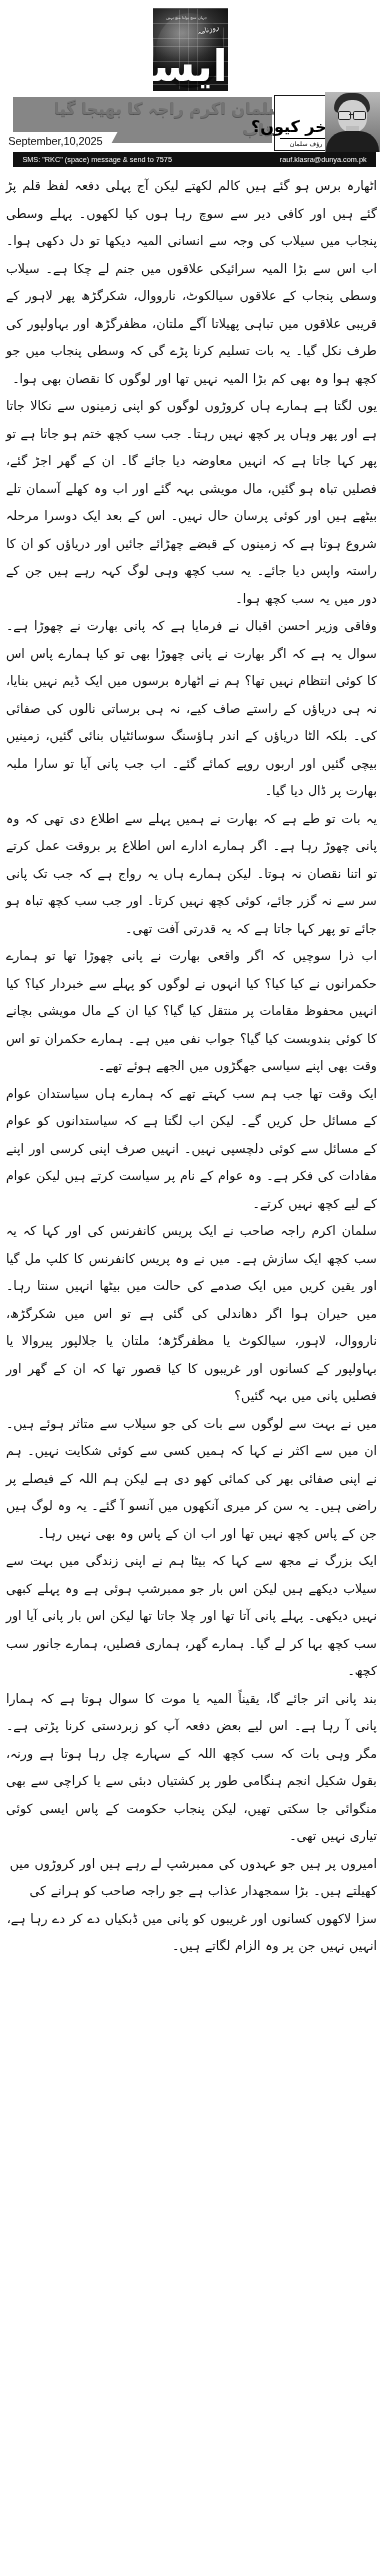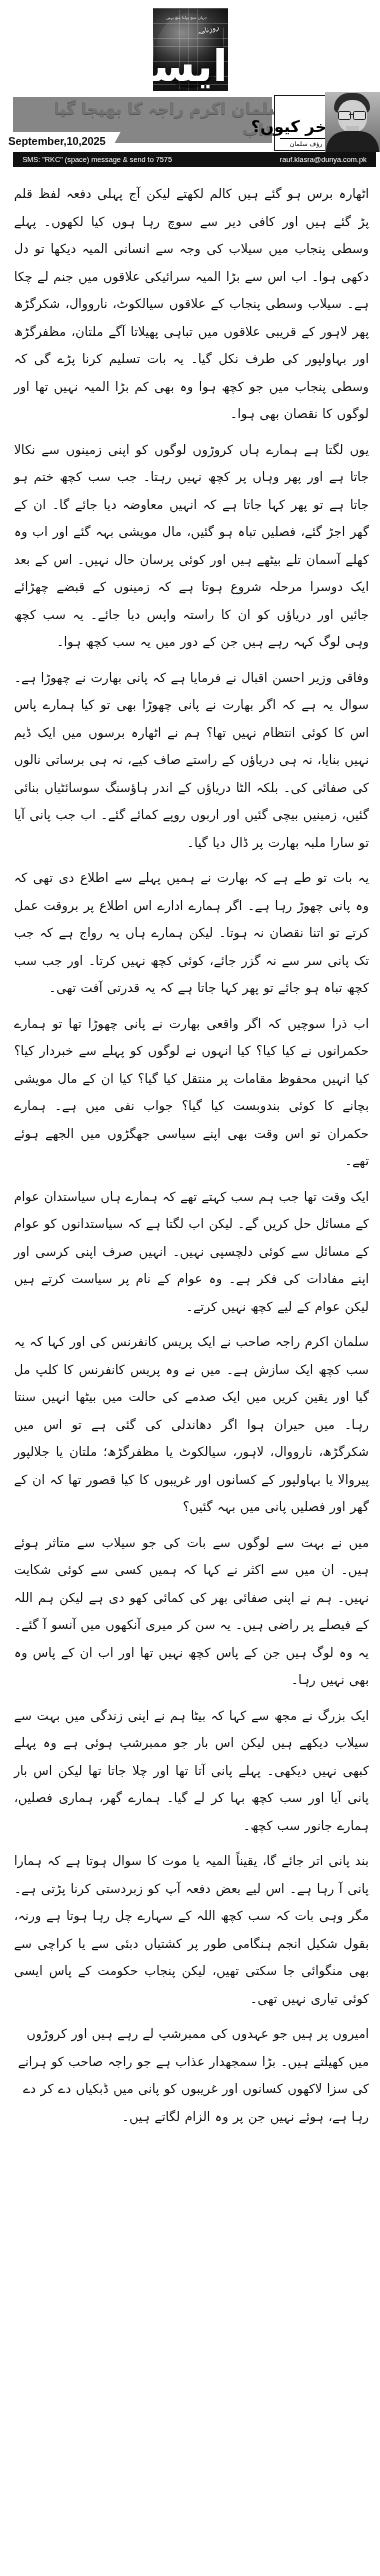--- a/index.html
+++ b/index.html
@@ -137,21 +137,21 @@
     position: absolute;
     top: 132px;
     left: 0;
     height: 17.6px;
     padding: 0 15px 0 8.2px;
     background: #ffffff;
     display: flex;
     align-items: center;
     color: #111111;
     font-size: 11px;
-    font-weight: 700;
+    font-weight: 400;
     letter-spacing: -0.1px;
     font-family: "Liberation Sans", sans-serif;
     direction: ltr;
     clip-path: polygon(0 0, 100% 0, calc(100% - 9.4px) 100%, 0 100%);
   }
 
   
   .column-id {
     position: absolute;
     top: 95px;
@@ -278,21 +278,21 @@
     width: 371px;
     direction: rtl;
     text-align: justify;
     color: #111111;
     font-family: "DejaVu Sans", "Liberation Sans", sans-serif;
     font-size: 12.6px;
     line-height: 27.5px;
     word-spacing: 0.6px;
   }
   .article-body p {
-    margin: 8px;
+    margin: 0;
     text-align: justify;
     text-justify: inter-word;
   }
   .article-body p:last-child { text-align: right; }
 </style>
 </head>
 <body>
 
 <div class="masthead">
   <div class="logo-box">
@@ -336,15 +336,15 @@
     <p>اٹھارہ برس ہو گئے ہیں کالم لکھتے لیکن آج پہلی دفعہ لفظ قلم پڑ گئے ہیں اور کافی دیر سے سوچ رہا ہوں کیا لکھوں۔ پہلے وسطی پنجاب میں سیلاب کی وجہ سے انسانی المیہ دیکھا تو دل دکھی ہوا۔ اب اس سے بڑا المیہ سرائیکی علاقوں میں جنم لے چکا ہے۔ سیلاب وسطی پنجاب کے علاقوں سیالکوٹ، نارووال، شکرگڑھ پھر لاہور کے قریبی علاقوں میں تباہی پھیلاتا آگے ملتان، مظفرگڑھ اور بہاولپور کی طرف نکل گیا۔ یہ بات تسلیم کرنا پڑے گی کہ وسطی پنجاب میں جو کچھ ہوا وہ بھی کم بڑا المیہ نہیں تھا اور لوگوں کا نقصان بھی ہوا۔</p>
     <p>یوں لگتا ہے ہمارے ہاں کروڑوں لوگوں کو اپنی زمینوں سے نکالا جاتا ہے اور پھر وہاں پر کچھ نہیں رہتا۔ جب سب کچھ ختم ہو جاتا ہے تو پھر کہا جاتا ہے کہ انہیں معاوضہ دیا جائے گا۔ ان کے گھر اجڑ گئے، فصلیں تباہ ہو گئیں، مال مویشی بہہ گئے اور اب وہ کھلے آسمان تلے بیٹھے ہیں اور کوئی پرسان حال نہیں۔ اس کے بعد ایک دوسرا مرحلہ شروع ہوتا ہے کہ زمینوں کے قبضے چھڑائے جائیں اور دریاؤں کو ان کا راستہ واپس دیا جائے۔ یہ سب کچھ وہی لوگ کہہ رہے ہیں جن کے دور میں یہ سب کچھ ہوا۔</p>
     <p>وفاقی وزیر احسن اقبال نے فرمایا ہے کہ پانی بھارت نے چھوڑا ہے۔ سوال یہ ہے کہ اگر بھارت نے پانی چھوڑا بھی تو کیا ہمارے پاس اس کا کوئی انتظام نہیں تھا؟ ہم نے اٹھارہ برسوں میں ایک ڈیم نہیں بنایا، نہ ہی دریاؤں کے راستے صاف کیے، نہ ہی برساتی نالوں کی صفائی کی۔ بلکہ الٹا دریاؤں کے اندر ہاؤسنگ سوسائٹیاں بنائی گئیں، زمینیں بیچی گئیں اور اربوں روپے کمائے گئے۔ اب جب پانی آیا تو سارا ملبہ بھارت پر ڈال دیا گیا۔</p>
     <p>یہ بات تو طے ہے کہ بھارت نے ہمیں پہلے سے اطلاع دی تھی کہ وہ پانی چھوڑ رہا ہے۔ اگر ہمارے ادارے اس اطلاع پر بروقت عمل کرتے تو اتنا نقصان نہ ہوتا۔ لیکن ہمارے ہاں یہ رواج ہے کہ جب تک پانی سر سے نہ گزر جائے، کوئی کچھ نہیں کرتا۔ اور جب سب کچھ تباہ ہو جائے تو پھر کہا جاتا ہے کہ یہ قدرتی آفت تھی۔</p>
     <p>اب ذرا سوچیں کہ اگر واقعی بھارت نے پانی چھوڑا تھا تو ہمارے حکمرانوں نے کیا کیا؟ کیا انہوں نے لوگوں کو پہلے سے خبردار کیا؟ کیا انہیں محفوظ مقامات پر منتقل کیا گیا؟ کیا ان کے مال مویشی بچانے کا کوئی بندوبست کیا گیا؟ جواب نفی میں ہے۔ ہمارے حکمران تو اس وقت بھی اپنے سیاسی جھگڑوں میں الجھے ہوئے تھے۔</p>
     <p>ایک وقت تھا جب ہم سب کہتے تھے کہ ہمارے ہاں سیاستدان عوام کے مسائل حل کریں گے۔ لیکن اب لگتا ہے کہ سیاستدانوں کو عوام کے مسائل سے کوئی دلچسپی نہیں۔ انہیں صرف اپنی کرسی اور اپنے مفادات کی فکر ہے۔ وہ عوام کے نام پر سیاست کرتے ہیں لیکن عوام کے لیے کچھ نہیں کرتے۔</p>
     <p>سلمان اکرم راجہ صاحب نے ایک پریس کانفرنس کی اور کہا کہ یہ سب کچھ ایک سازش ہے۔ میں نے وہ پریس کانفرنس کا کلپ مل گیا اور یقین کریں میں ایک صدمے کی حالت میں بیٹھا انہیں سنتا رہا۔ میں حیران ہوا اگر دھاندلی کی گئی ہے تو اس میں شکرگڑھ، نارووال، لاہور، سیالکوٹ یا مظفرگڑھ؛ ملتان یا جلالپور پیروالا یا بہاولپور کے کسانوں اور غریبوں کا کیا قصور تھا کہ ان کے گھر اور فصلیں پانی میں بہہ گئیں؟</p>
     <p>میں نے بہت سے لوگوں سے بات کی جو سیلاب سے متاثر ہوئے ہیں۔ ان میں سے اکثر نے کہا کہ ہمیں کسی سے کوئی شکایت نہیں۔ ہم نے اپنی صفائی بھر کی کمائی کھو دی ہے لیکن ہم اللہ کے فیصلے پر راضی ہیں۔ یہ سن کر میری آنکھوں میں آنسو آ گئے۔ یہ وہ لوگ ہیں جن کے پاس کچھ نہیں تھا اور اب ان کے پاس وہ بھی نہیں رہا۔</p>
     <p>ایک بزرگ نے مجھ سے کہا کہ بیٹا ہم نے اپنی زندگی میں بہت سے سیلاب دیکھے ہیں لیکن اس بار جو ممبرشپ ہوئی ہے وہ پہلے کبھی نہیں دیکھی۔ پہلے پانی آتا تھا اور چلا جاتا تھا لیکن اس بار پانی آیا اور سب کچھ بہا کر لے گیا۔ ہمارے گھر، ہماری فصلیں، ہمارے جانور سب کچھ۔</p>
     <p>بند پانی اتر جائے گا، یقیناً المیہ یا موت کا سوال ہوتا ہے کہ ہمارا پانی آ رہا ہے۔ اس لیے بعض دفعہ آپ کو زبردستی کرنا پڑتی ہے۔ مگر وہی بات کہ سب کچھ اللہ کے سہارے چل رہا ہوتا ہے ورنہ، بقول شکیل انجم ہنگامی طور پر کشتیاں دبئی سے یا کراچی سے بھی منگوائی جا سکتی تھیں، لیکن پنجاب حکومت کے پاس ایسی کوئی تیاری نہیں تھی۔</p>
-    <p>امیروں پر ہیں جو عہدوں کی ممبرشپ لے رہے ہیں اور کروڑوں میں کھیلتے ہیں۔ بڑا سمجھدار عذاب ہے جو راجہ صاحب کو ہرانے کی سزا لاکھوں کسانوں اور غریبوں کو پانی میں ڈبکیاں دے کر دے رہا ہے، ہوئے نہیں جن پر وہ الزام لگاتے ہیں۔</p>
+    <p>امیروں پر ہیں جو عہدوں کی ممبرشپ لے رہے ہیں اور کروڑوں میں کھیلتے ہیں۔ بڑا سمجھدار عذاب ہے جو راجہ صاحب کو ہرانے کی سزا لاکھوں کسانوں اور غریبوں کو پانی میں ڈبکیاں دے کر دے رہا ہے، انہیں نہیں جن پر وہ الزام لگاتے ہیں۔</p>
   </div>
 
 
 </body></html>

